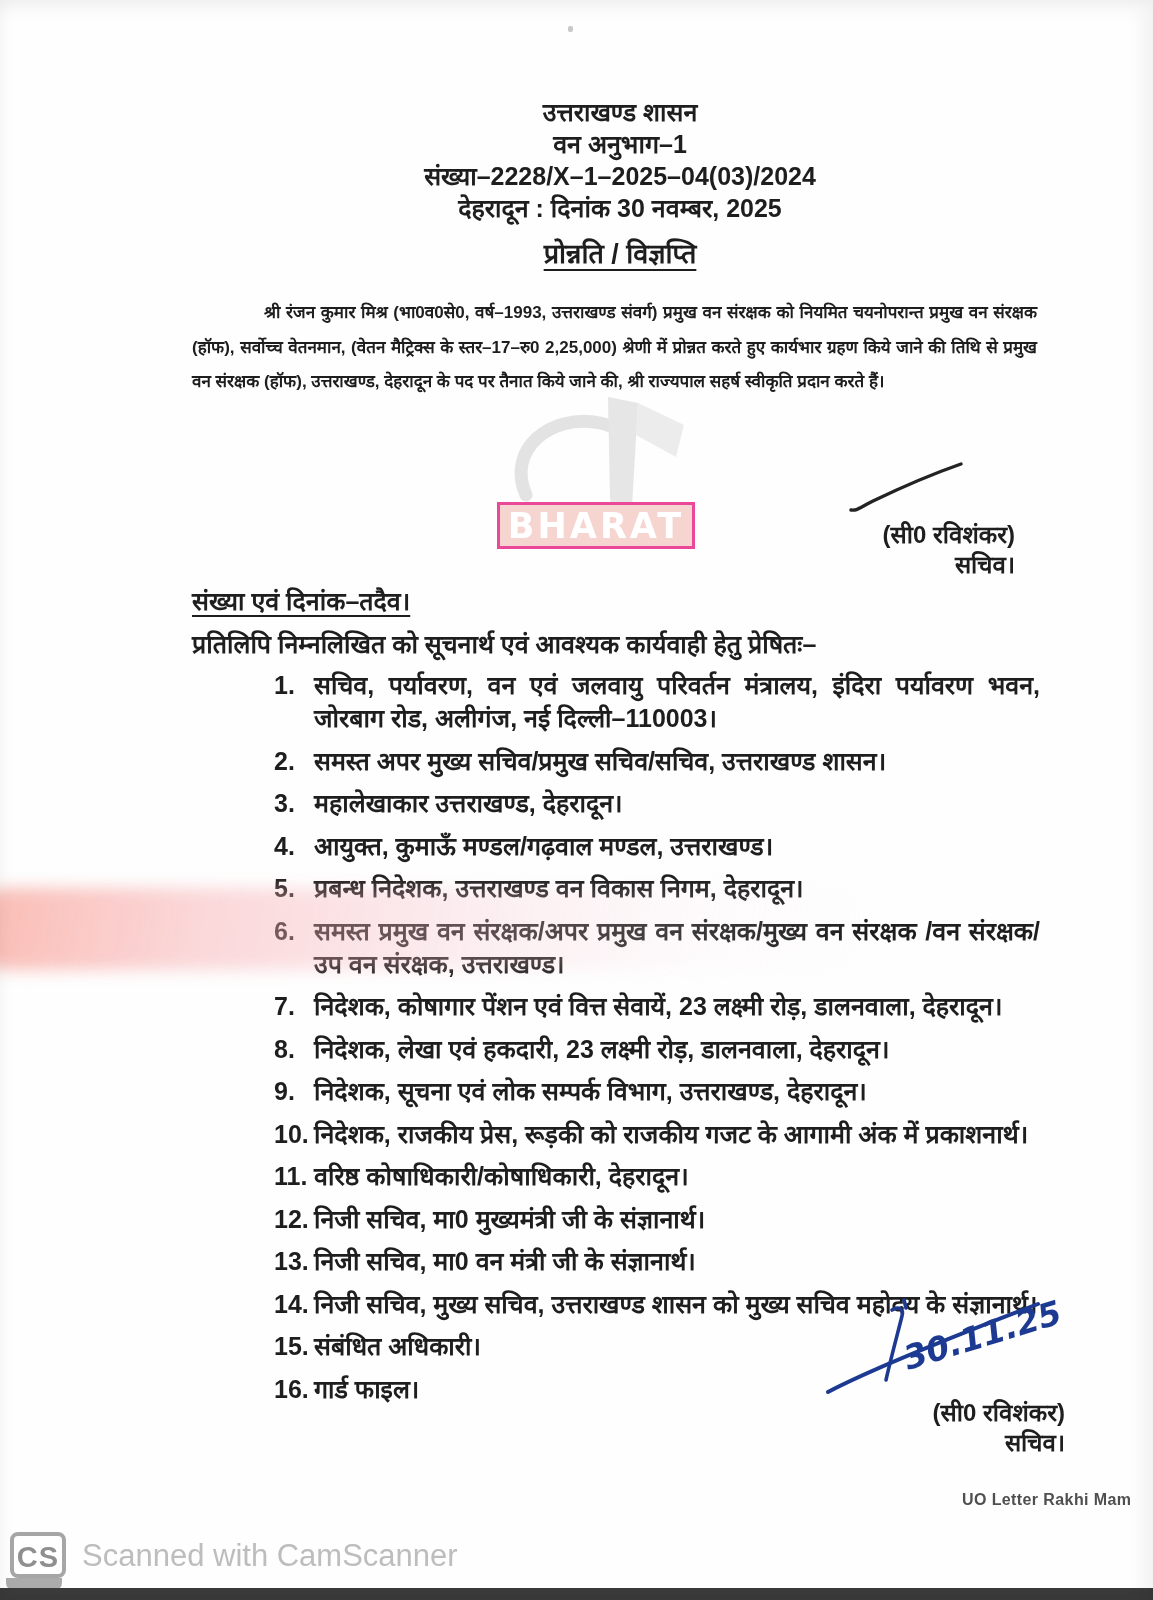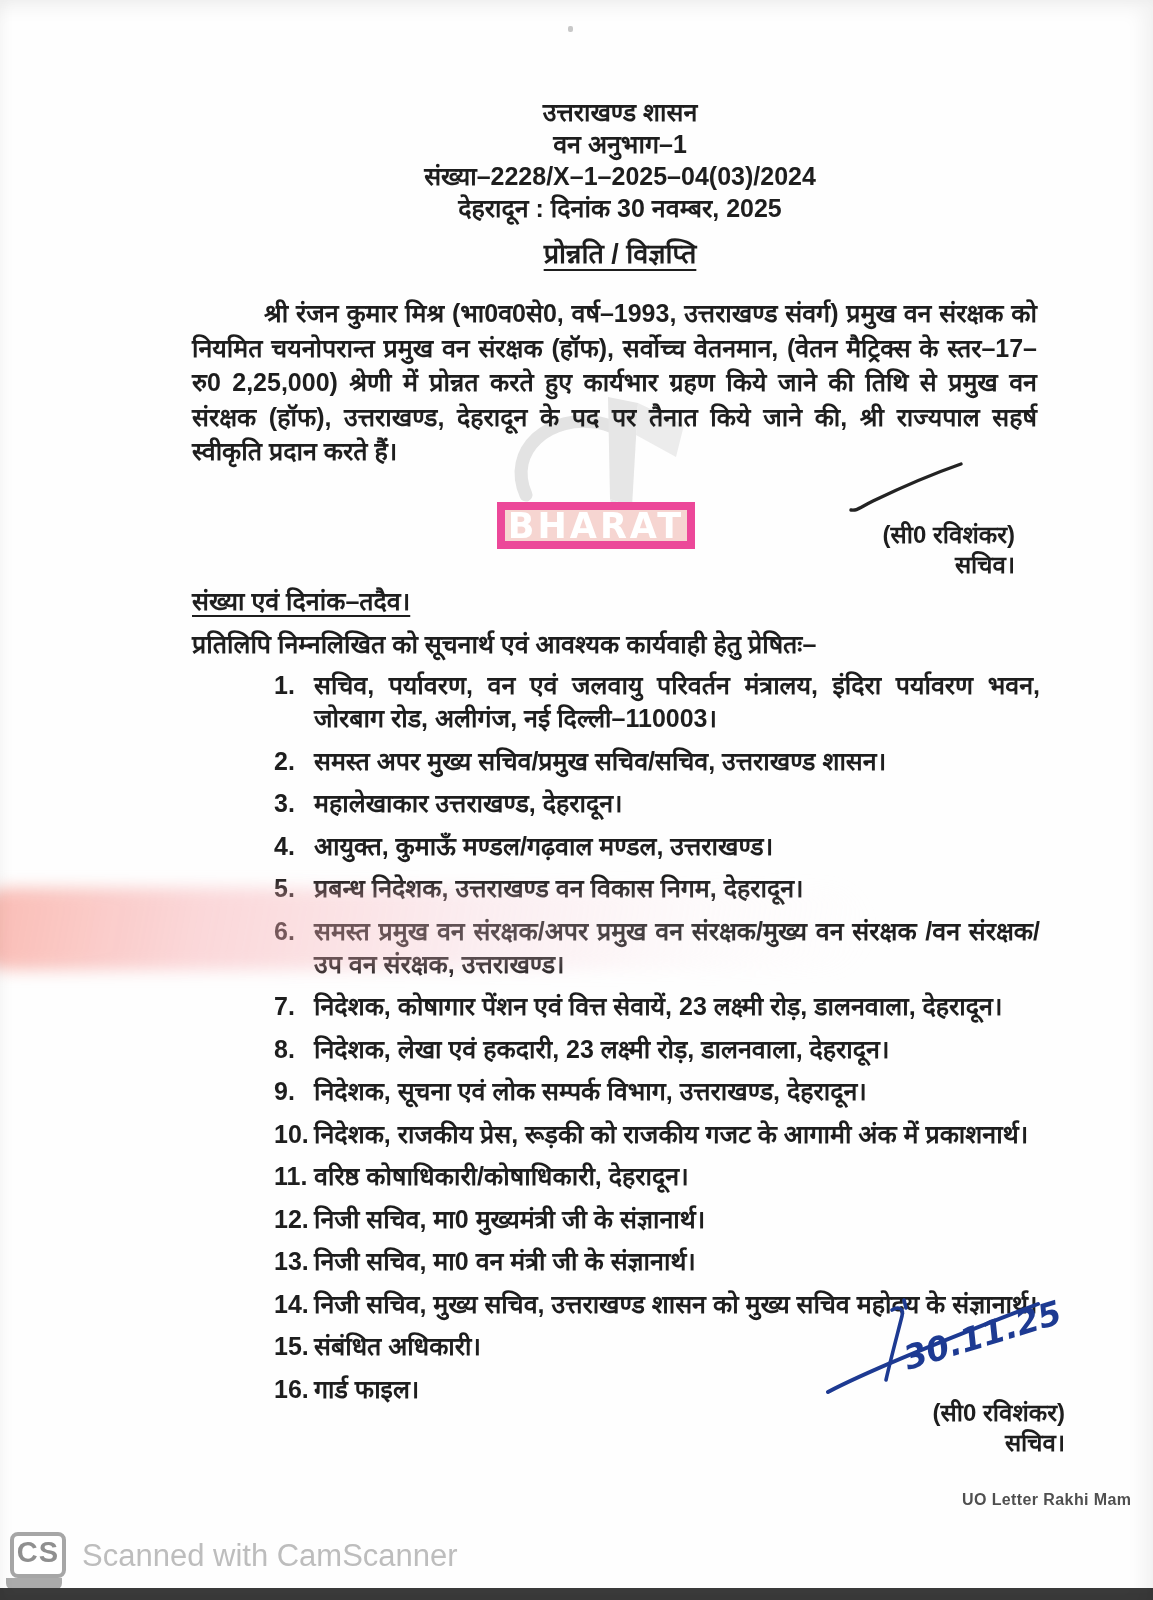--- a/index.html
+++ b/index.html
@@ -23,21 +23,21 @@
   }
   
   .doc-title{
     position:absolute;top:234px;left:100px;width:1040px;text-align:center;
     font-weight:700;font-size:27px;
   }
   .doc-title span{text-decoration:underline;text-underline-offset:6px;text-decoration-thickness:2px;}
   
   .doc-para{
     position:absolute;top:296px;left:192px;width:845px;margin:0;
-    font-size:25px;line-height:34.5px;text-align:justify;text-indent:72px;font-weight:600;
+    font-size:17px;line-height:34.5px;text-align:justify;text-indent:72px;font-weight:600;
   }
   
   .sig{position:absolute;text-align:right;font-weight:700;}
   .sig-top{top:458px;left:800px;width:215px;font-size:24px;line-height:30px;}
   .sig-top svg{display:block;margin:0 auto 4px auto;}
   .sig-bottom{top:1292px;left:795px;width:270px;font-size:24px;line-height:30px;}
   .sig-bottom svg{display:block;margin:0 auto 2px auto;}
   .handwriting{
     font-family:"DejaVu Sans",sans-serif;font-style:italic;font-weight:700;
   }
@@ -46,38 +46,38 @@
   .ref-line{font-weight:700;text-decoration:underline;text-underline-offset:5px;text-decoration-thickness:2px;line-height:32px;}
   .copy-intro{font-weight:600;line-height:34px;margin-top:10px;}
   ol.copy-list{list-style:none;margin:8px 0 0 0;padding:0 0 0 82px;}
   ol.copy-list li{display:flex;margin-bottom:9.5px;line-height:33px;font-weight:600;}
   ol.copy-list .num{min-width:40px;font-weight:700;flex:0 0 auto;}
   ol.copy-list .txt{flex:1 1 auto;text-align:justify;}
   
   .logo-watermark{position:absolute;top:395px;left:488px;z-index:0;pointer-events:none;}
   .bharat-watermark{
     position:absolute;top:502px;left:497px;width:198px;height:47px;z-index:1;
-    background:#f6d5d1;border:8px solid #ec4899;box-sizing:border-box;
+    background:#f6d5d1;border:3px solid #ec4899;box-sizing:border-box;
     display:flex;align-items:center;justify-content:center;
     font-family:"DejaVu Sans",sans-serif;font-weight:800;font-size:35px;letter-spacing:3px;color:#ffffff;
   }
   .pink-streak{
     position:absolute;top:888px;left:-30px;width:900px;height:82px;z-index:2;border-radius:45px;
     background:linear-gradient(100deg, rgba(246,140,125,0.60) 0%, rgba(248,168,172,0.45) 25%, rgba(246,198,208,0.30) 55%, rgba(250,228,234,0.14) 80%, rgba(255,255,255,0) 100%);
     filter:blur(8px);pointer-events:none;
   }
   .scan-speck{position:absolute;top:26px;left:568px;width:5px;height:6px;background:#9a9a9a;opacity:.55;border-radius:2px;}
   .corner-note{
     position:absolute;top:1472px;left:962px;font-size:16px;font-weight:700;color:#4f4f4f;
     letter-spacing:0.4px;filter:blur(0.3px);margin-top:19px;
   }
   
   .camscanner-footer{position:absolute;top:1532px;left:10px;display:flex;align-items:flex-start;gap:16px;z-index:5;}
   .cs-logo{position:relative;width:56px;height:46px;border:4px solid #a6a6a6;border-radius:8px;background:#fff;
-    display:flex;align-items:flex-start;justify-content:center;box-sizing:border-box;}
+    display:flex;align-items:flex-end;justify-content:center;box-sizing:border-box;}
   .cs-logo span{font-size:29px;font-weight:700;color:#8f8f8f;letter-spacing:1px;}
   .cs-flap{position:absolute;left:6px;top:1578px;width:56px;height:12px;background:#ababab;border-radius:0 0 7px 7px;z-index:4;}
   .cs-text{font-size:31px;color:#bdbdbd;line-height:48px;font-weight:400;}
   .bottom-strip{position:absolute;bottom:0;left:0;width:100%;height:12px;background:#3a3a3a;z-index:8;}
 </style>
 </head>
 <body>
 
 <div class="page">
 

